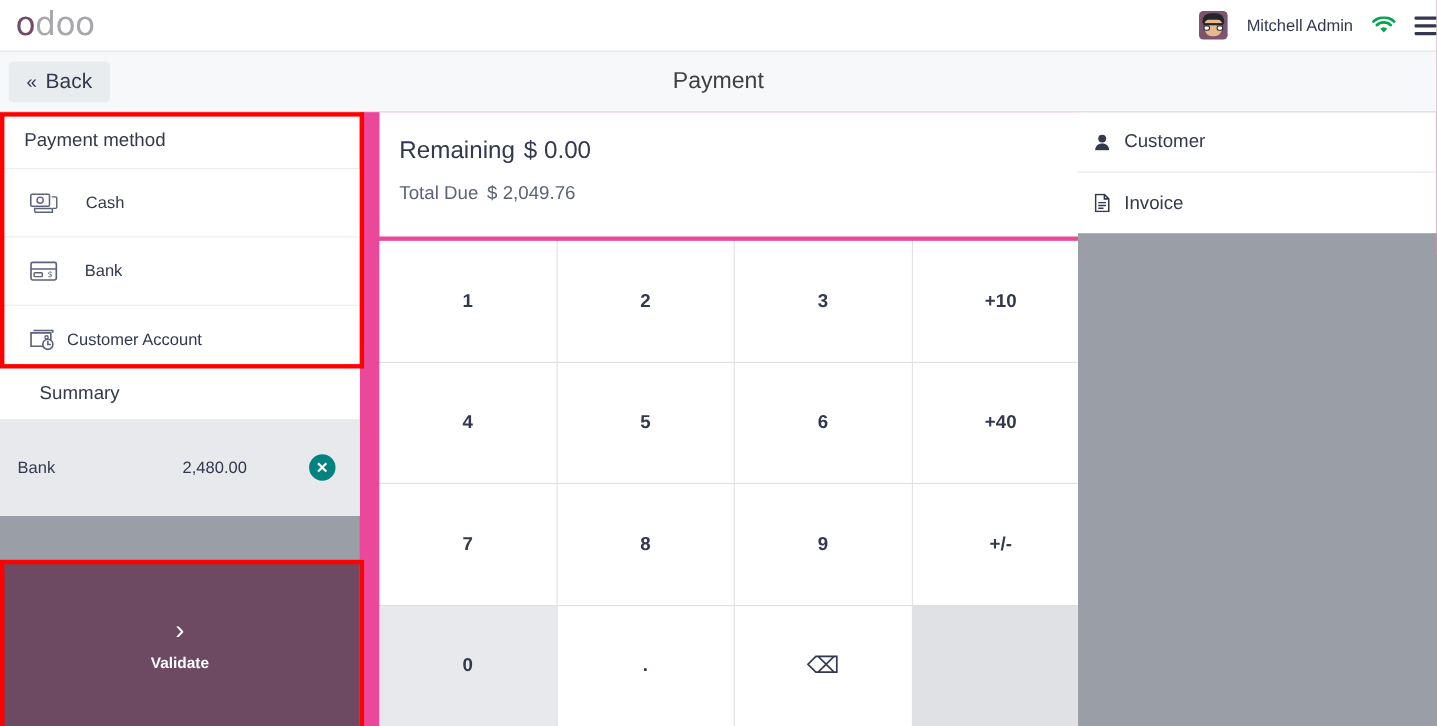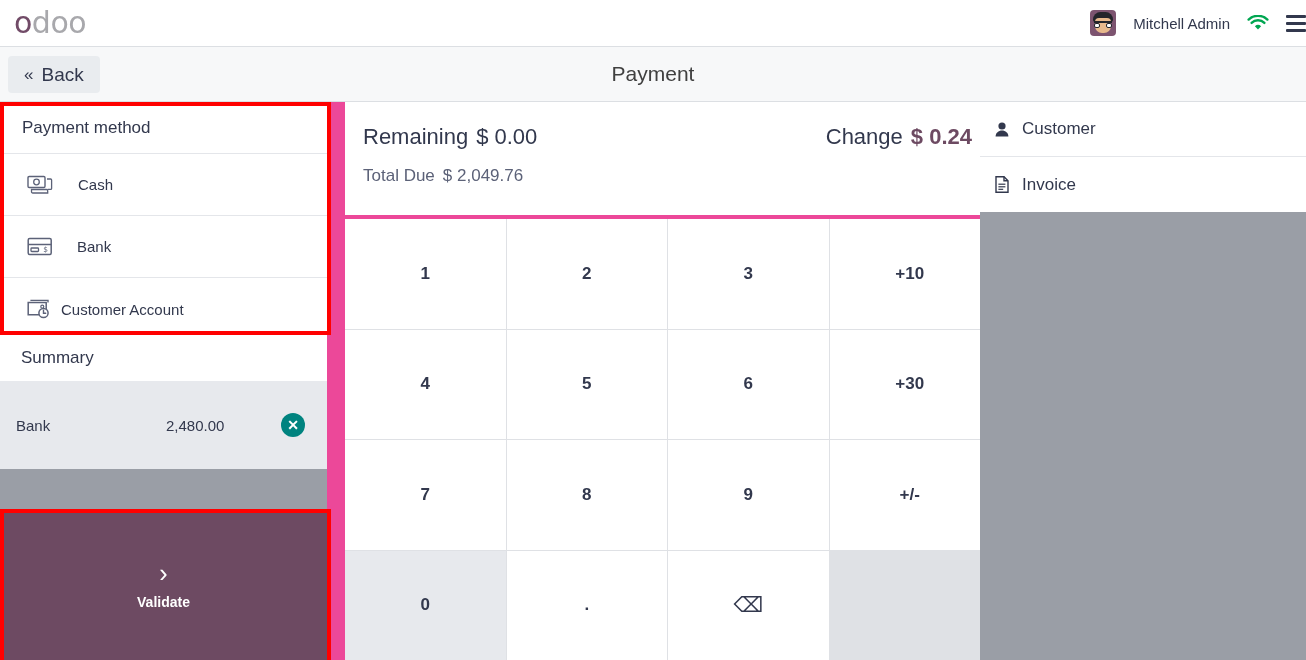--- a/index.html
+++ b/index.html
@@ -233,21 +233,21 @@
   .summary-panel {
     position: absolute;
     left: 0; top: 233px;
     width: 327px;
     background: #ffffff;
   }
   .summary-head {
     height: 46px;
     display: flex;
     align-items: center;
-    padding-left: 21px;
+    padding-left: 36px;
     font-size: 17px;
     color: #32384d;
     background: #fff;
     box-sizing: border-box;
   }
   .summary-row {
     height: 88px;
     background: #e7e9ed;
     display: flex;
     align-items: center;
@@ -518,23 +518,20 @@
       <div class="hl-box" id="hl-payment-methods"></div>
       <div class="hl-box" id="hl-validate"></div>
     </div>
 
     <div class="center-col">
       <div class="totals-box">
         <div class="totals-row1">
           <div>
             <span class="lbl">Remaining</span><span class="remaining-val">$ 0.00</span>
           </div>
-          <div>
-            <span class="lbl">Change</span><span class="change-val">$ 0.24</span>
-          </div>
         </div>
         <div class="totals-row2">
           <span>Total Due</span><span class="due-val">$ 2,049.76</span>
         </div>
       </div>
 
       <div class="numpad" id="numpad">
           <div class="key">
             <span>1</span>
           </div>
@@ -550,21 +547,21 @@
           <div class="key">
             <span>4</span>
           </div>
           <div class="key">
             <span>5</span>
           </div>
           <div class="key">
             <span>6</span>
           </div>
           <div class="key">
-            <span>+30</span>
+            <span>+40</span>
           </div>
           <div class="key">
             <span>7</span>
           </div>
           <div class="key">
             <span>8</span>
           </div>
           <div class="key">
             <span>9</span>
           </div>

